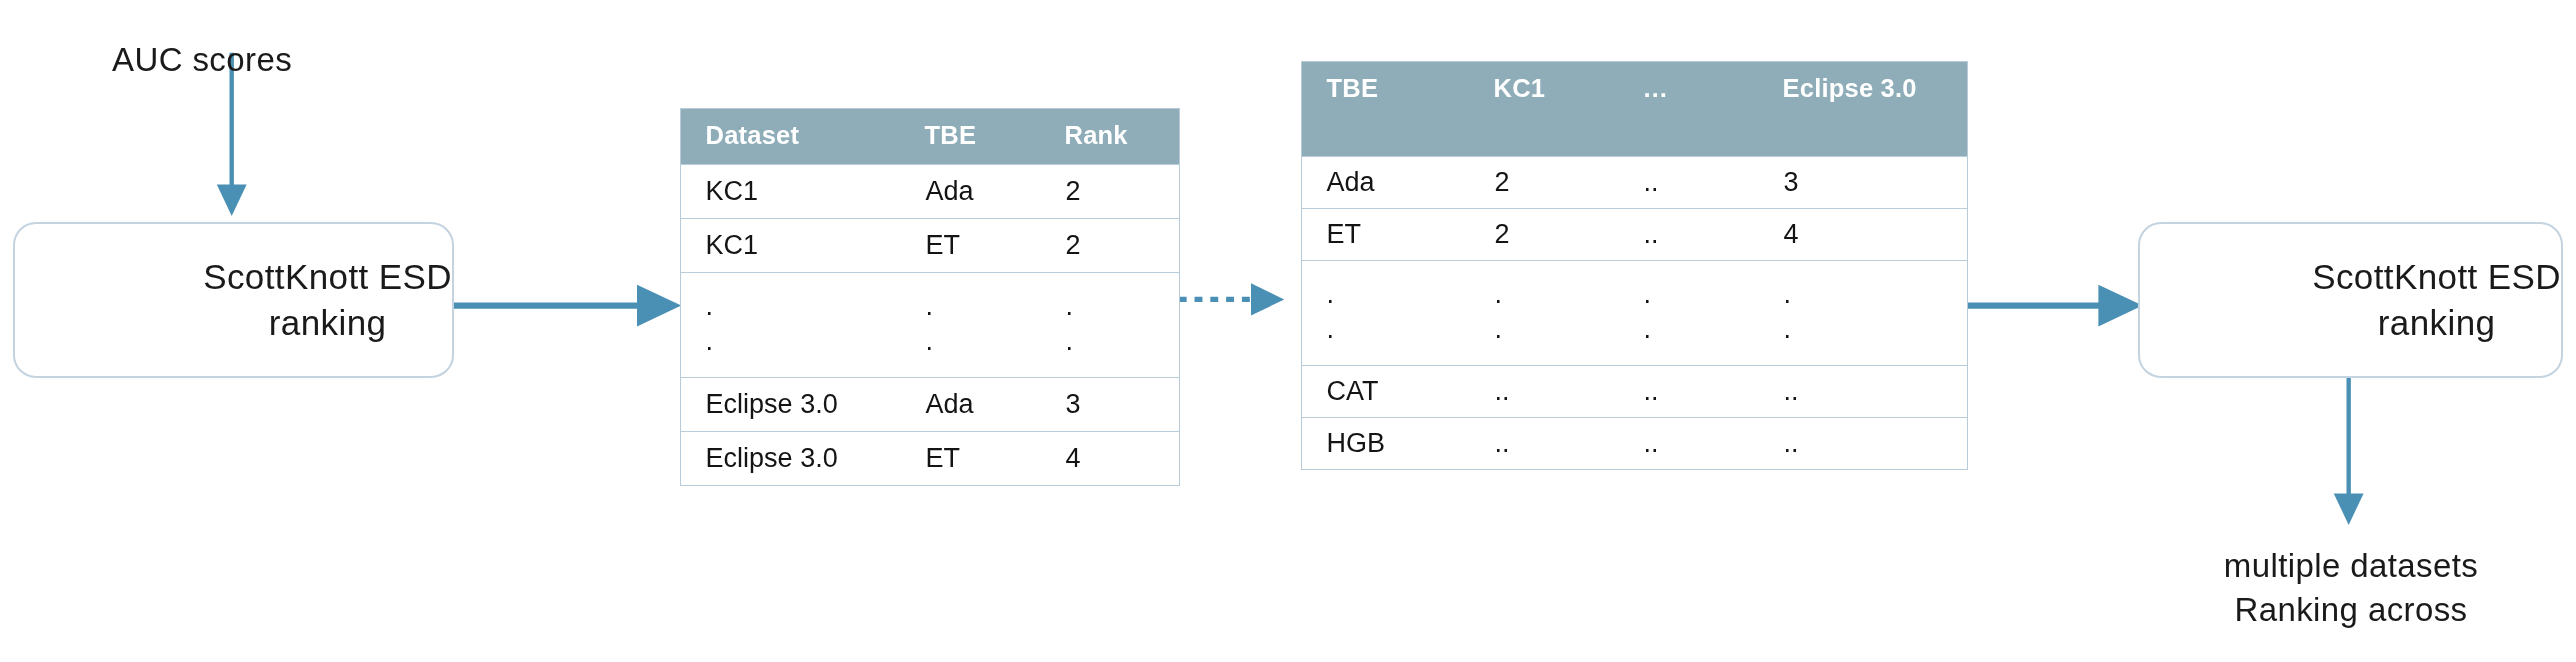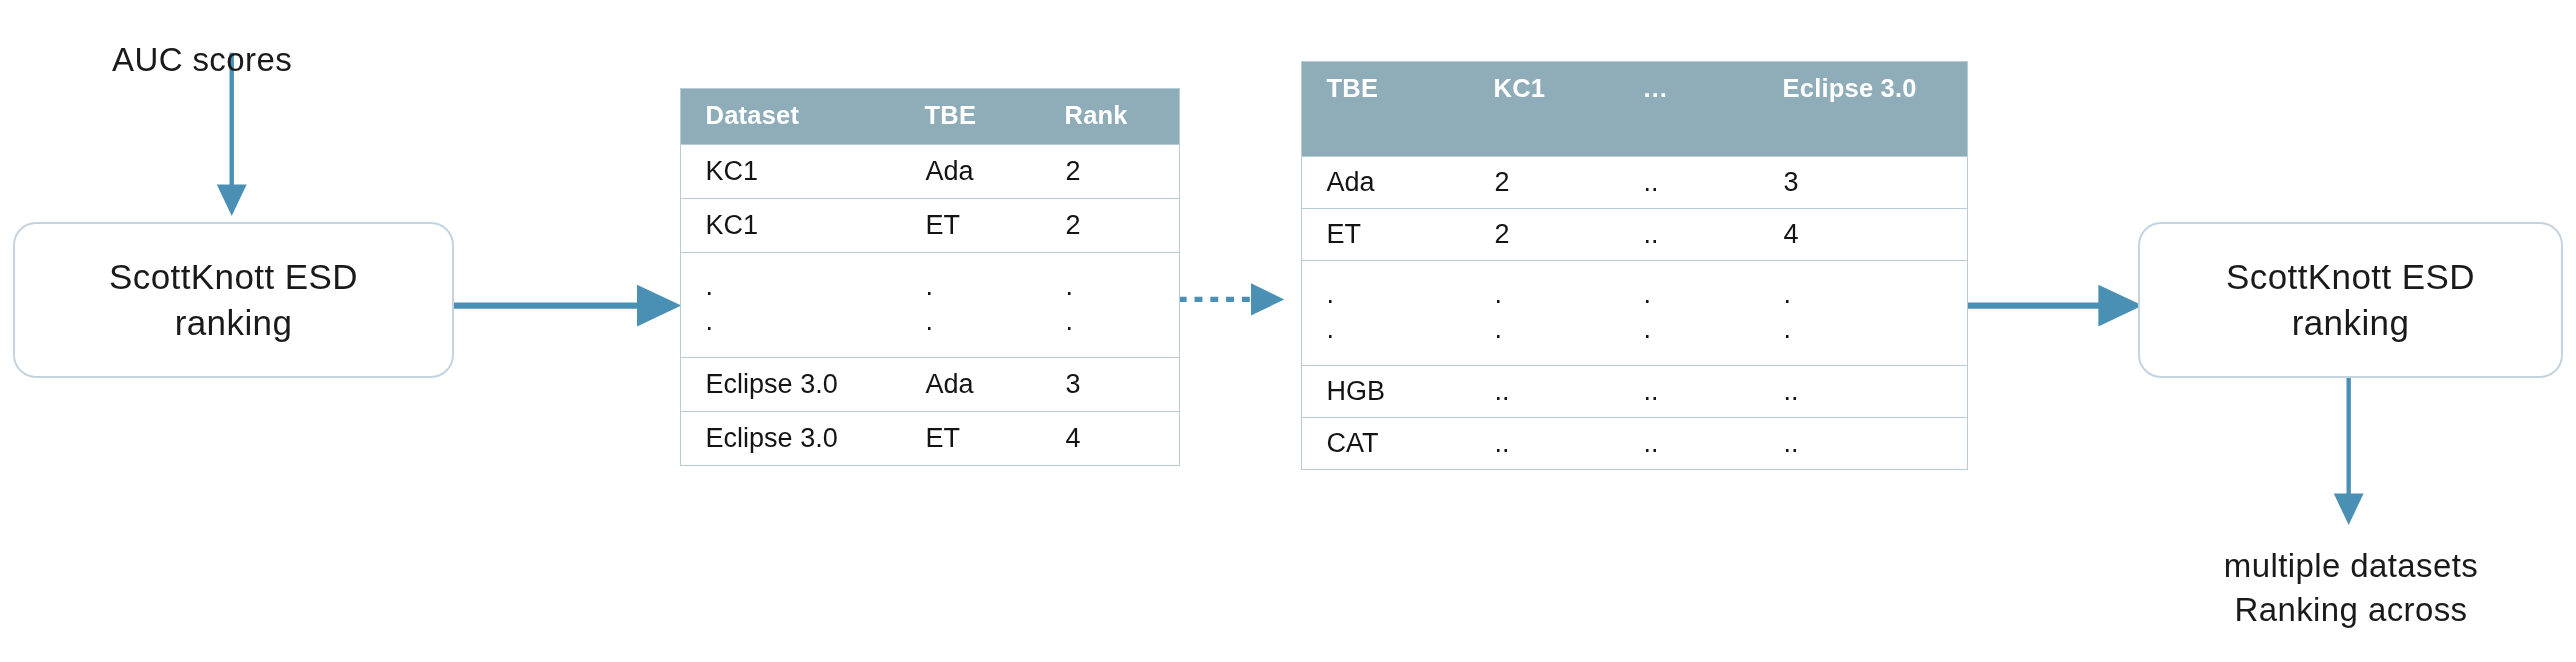--- a/index.html
+++ b/index.html
@@ -30,21 +30,21 @@
   .caption.multiline { white-space: normal; text-align: center; }
 
   
   .process-box {
     box-sizing: border-box;
     border: 2.6px solid #c3d3e0;
     border-radius: 23px;
     background: #ffffff;
     display: flex;
     align-items: center;
-    justify-content: center;
+    justify-content: flex-end;
     text-align: center;
   }
   .process-box .box-label {
     color: #1a1a1a;
     font-size: 35px;
     line-height: 46px;
     letter-spacing: 0.4px;
   }
 
   
@@ -75,21 +75,21 @@
   }
   .data-table tr.dots-row td {
     font-size: 27px;
     line-height: 39px;
     padding-top: 16px;
     padding-bottom: 17.6px;
   }
   .dot-stack { display: block; line-height: 35px; }
 
   
-  #table-ranking { width: 474px; }
+  #table-ranking { width: 474px; margin-top: 20px; }
   #table-ranking th:nth-child(1), #table-ranking td:nth-child(1) { width: 219px; padding-left: 24.6px; }
   #table-ranking th:nth-child(2), #table-ranking td:nth-child(2) { width: 140px; }
   #table-ranking th:nth-child(3), #table-ranking td:nth-child(3) { width: 114px; }
   #table-ranking td { height: 51px; }
 
   
   #table-matrix { width: 641px; }
   #table-matrix th:nth-child(1), #table-matrix td:nth-child(1) { width: 167px; padding-left: 24.6px; }
   #table-matrix th:nth-child(2), #table-matrix td:nth-child(2) { width: 149px; }
   #table-matrix th:nth-child(3), #table-matrix td:nth-child(3) { width: 140px; }
@@ -231,27 +231,27 @@
         <td>
             <span class="dot-stack">.</span>
             <span class="dot-stack">.</span>
           </td>
         <td>
             <span class="dot-stack">.</span>
             <span class="dot-stack">.</span>
           </td>
       </tr>
       <tr>
+        <td>CAT</td>
+        <td>..</td>
+        <td>..</td>
+        <td>..</td>
+      </tr>
+      <tr>
         <td>HGB</td>
-        <td>..</td>
-        <td>..</td>
-        <td>..</td>
-      </tr>
-      <tr>
-        <td>CAT</td>
         <td>..</td>
         <td>..</td>
         <td>..</td>
       </tr>
     </tbody>
   </table>
 </div>
 
 <div class="abs process-box" style="left:2138px; top:222px; width:425px; height:156px;">
   <div class="box-label">

